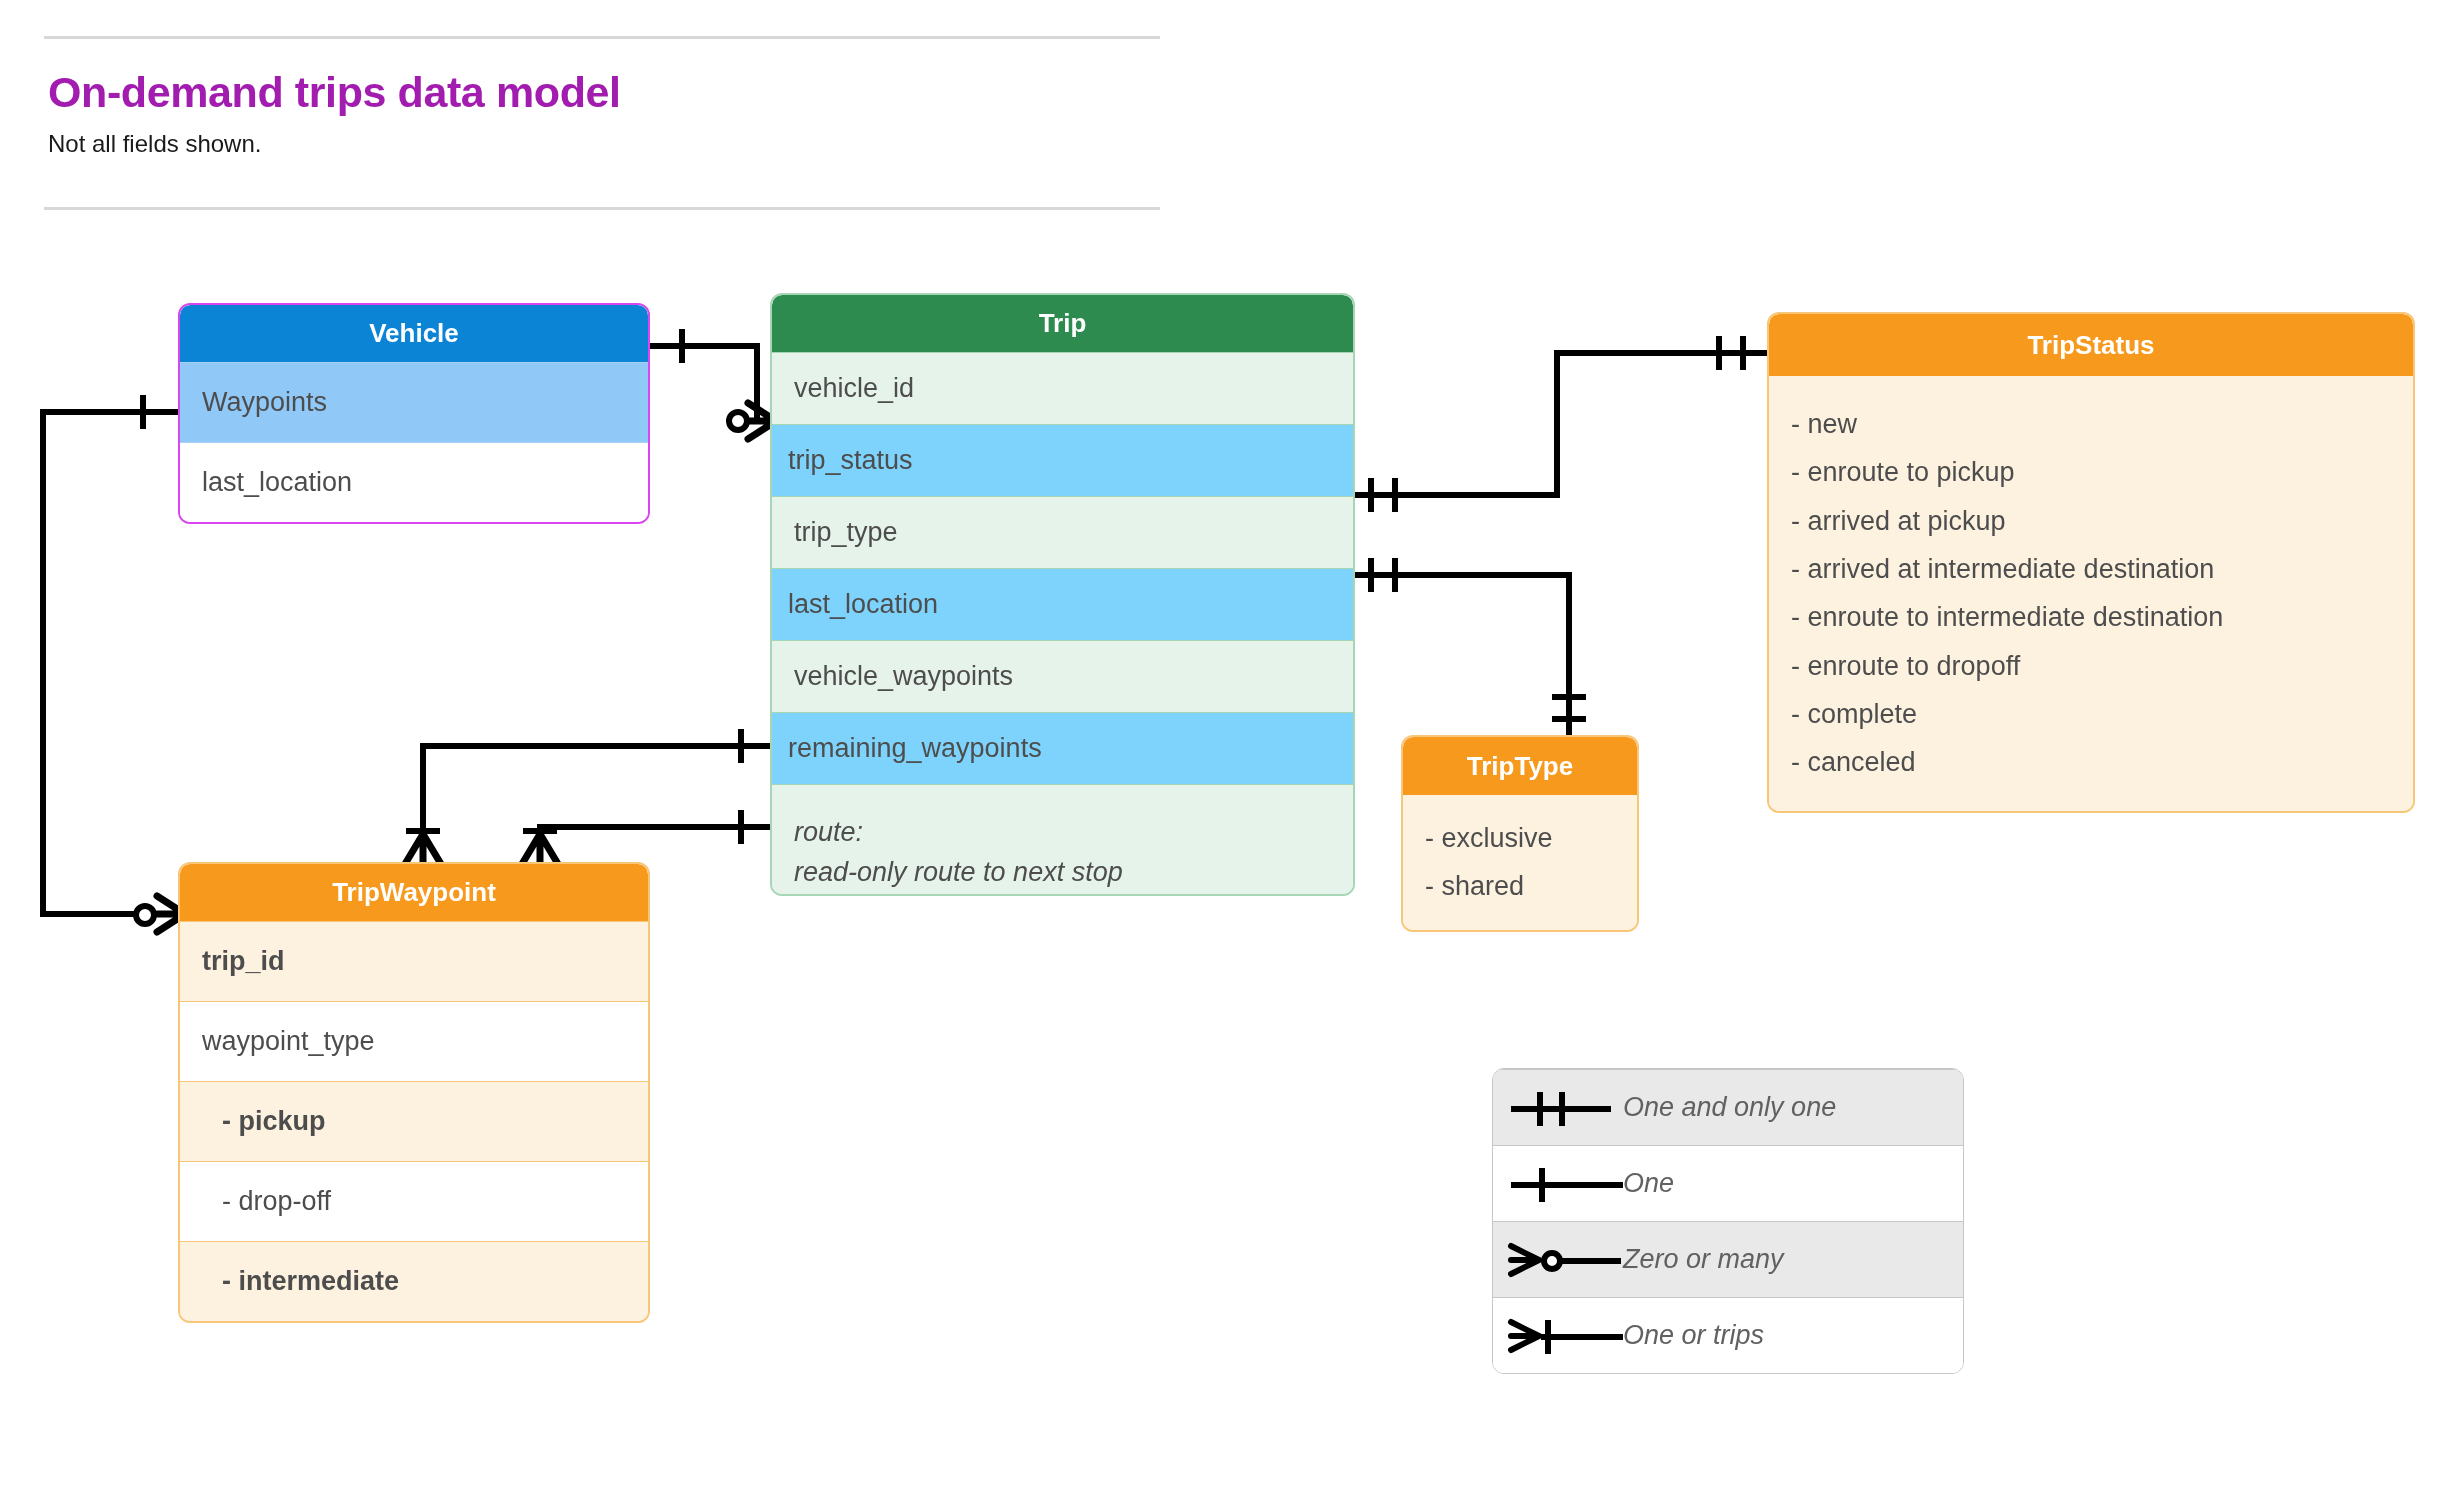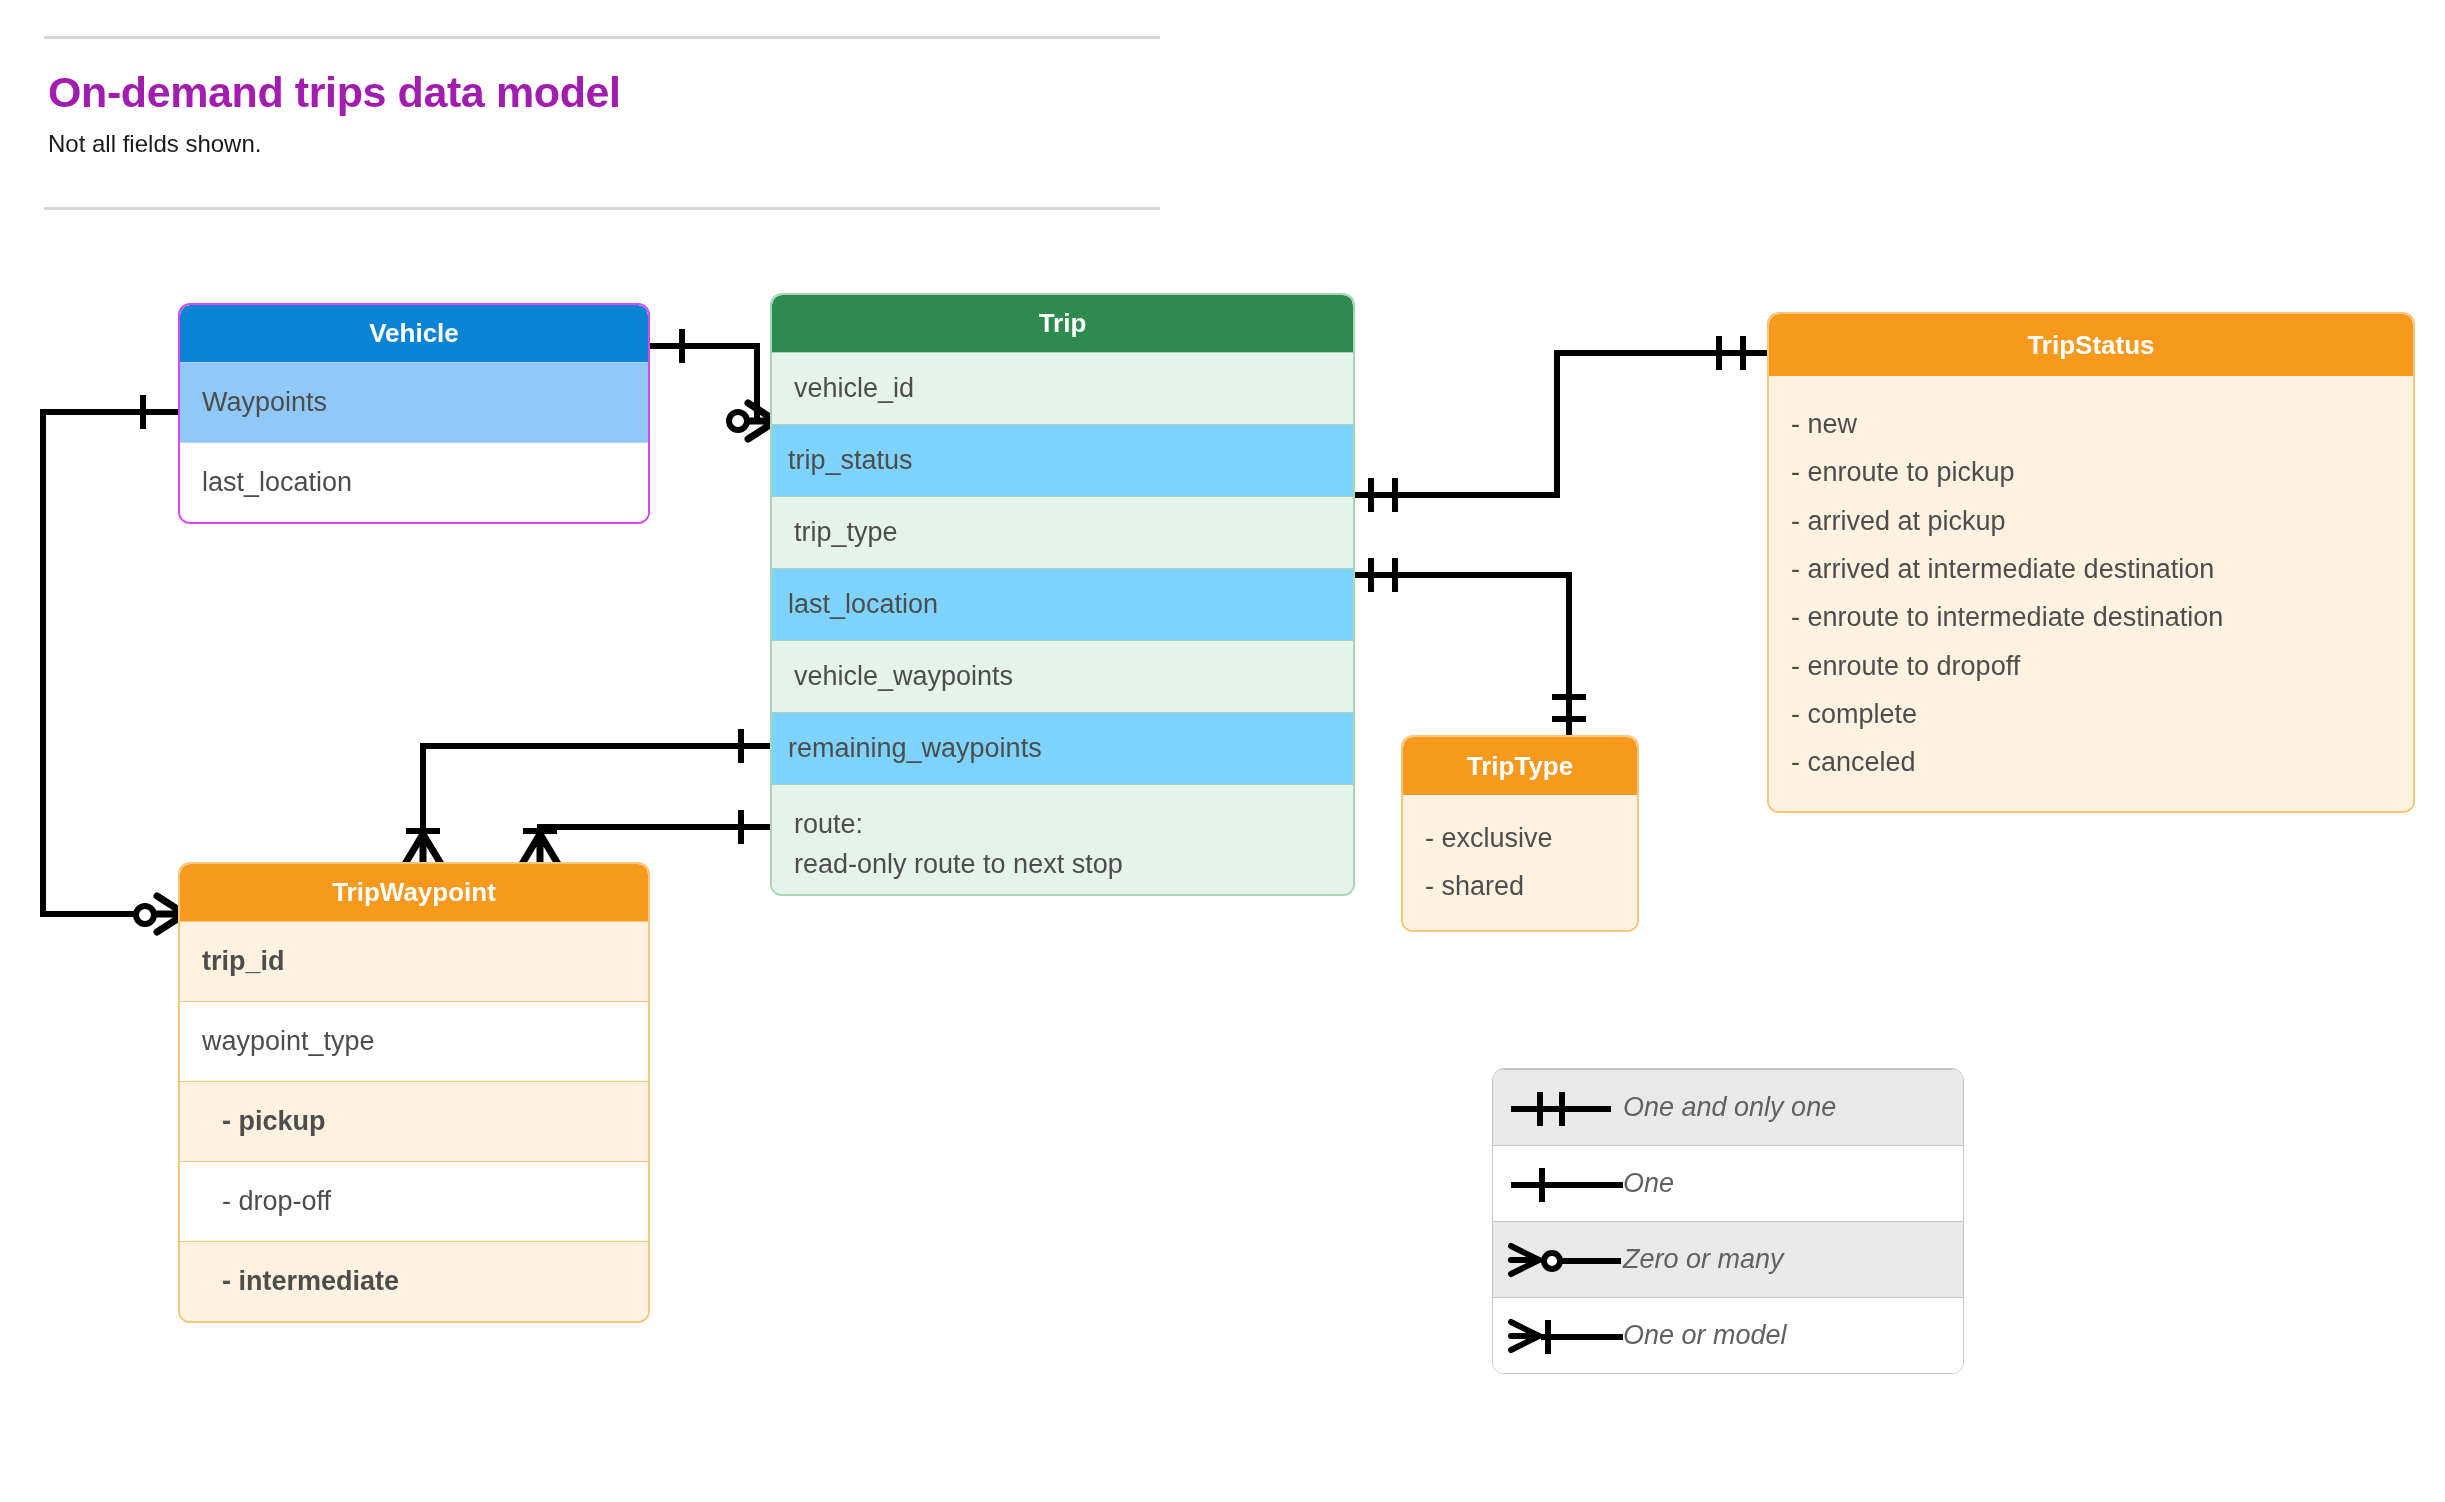--- a/index.html
+++ b/index.html
@@ -66,22 +66,23 @@
     box-sizing: border-box;
     width: 100%;
     color: #4d4d4d;
     font-size: 27px;
     display: flex;
     align-items: center;
     padding-left: 22px;
   }
   .entity .ent-row.multiline {
     display: block;
-    padding-top: 20px;
+    padding-top: 28px;
     line-height: 1.48;
+    font-style: italic;
   }
 
   
   #vehicle { left: 178px; top: 303px; width: 472px; border: 2px solid #d946ef; }
   #vehicle .ent-head { background: #0c84d6; height: 57px; border-radius: 10px 10px 0 0; }
   #vehicle .ent-row { height: 80px; border-top: 1px solid #a8d2f5; }
   #vehicle .r-alt { background: #90c9f7; }
   #vehicle .r-plain { background: #ffffff; }
 
   
@@ -325,17 +326,17 @@
     </div>
 
     <div class="key-row plain">
       <div class="key-sym">
         <div class="ln ln-h" style="left:48px; top:36px; width:82px;"></div>
         <svg class="crow" style="left:16px; top:20px; width:34px; height:36px;" viewBox="0 0 34 36">
           <path d="M2 4 L30 18 M2 18 L30 18 M2 32 L30 18" stroke="#000" stroke-width="6" fill="none" stroke-linecap="round"></path>
         </svg>
         <div class="tick-v" style="left:52px; top:22px;"></div>
       </div>
-      <div class="key-label">One or model</div>
+      <div class="key-label">One or trips</div>
     </div>
   </div>
 
 </div>
 
 </body></html>

